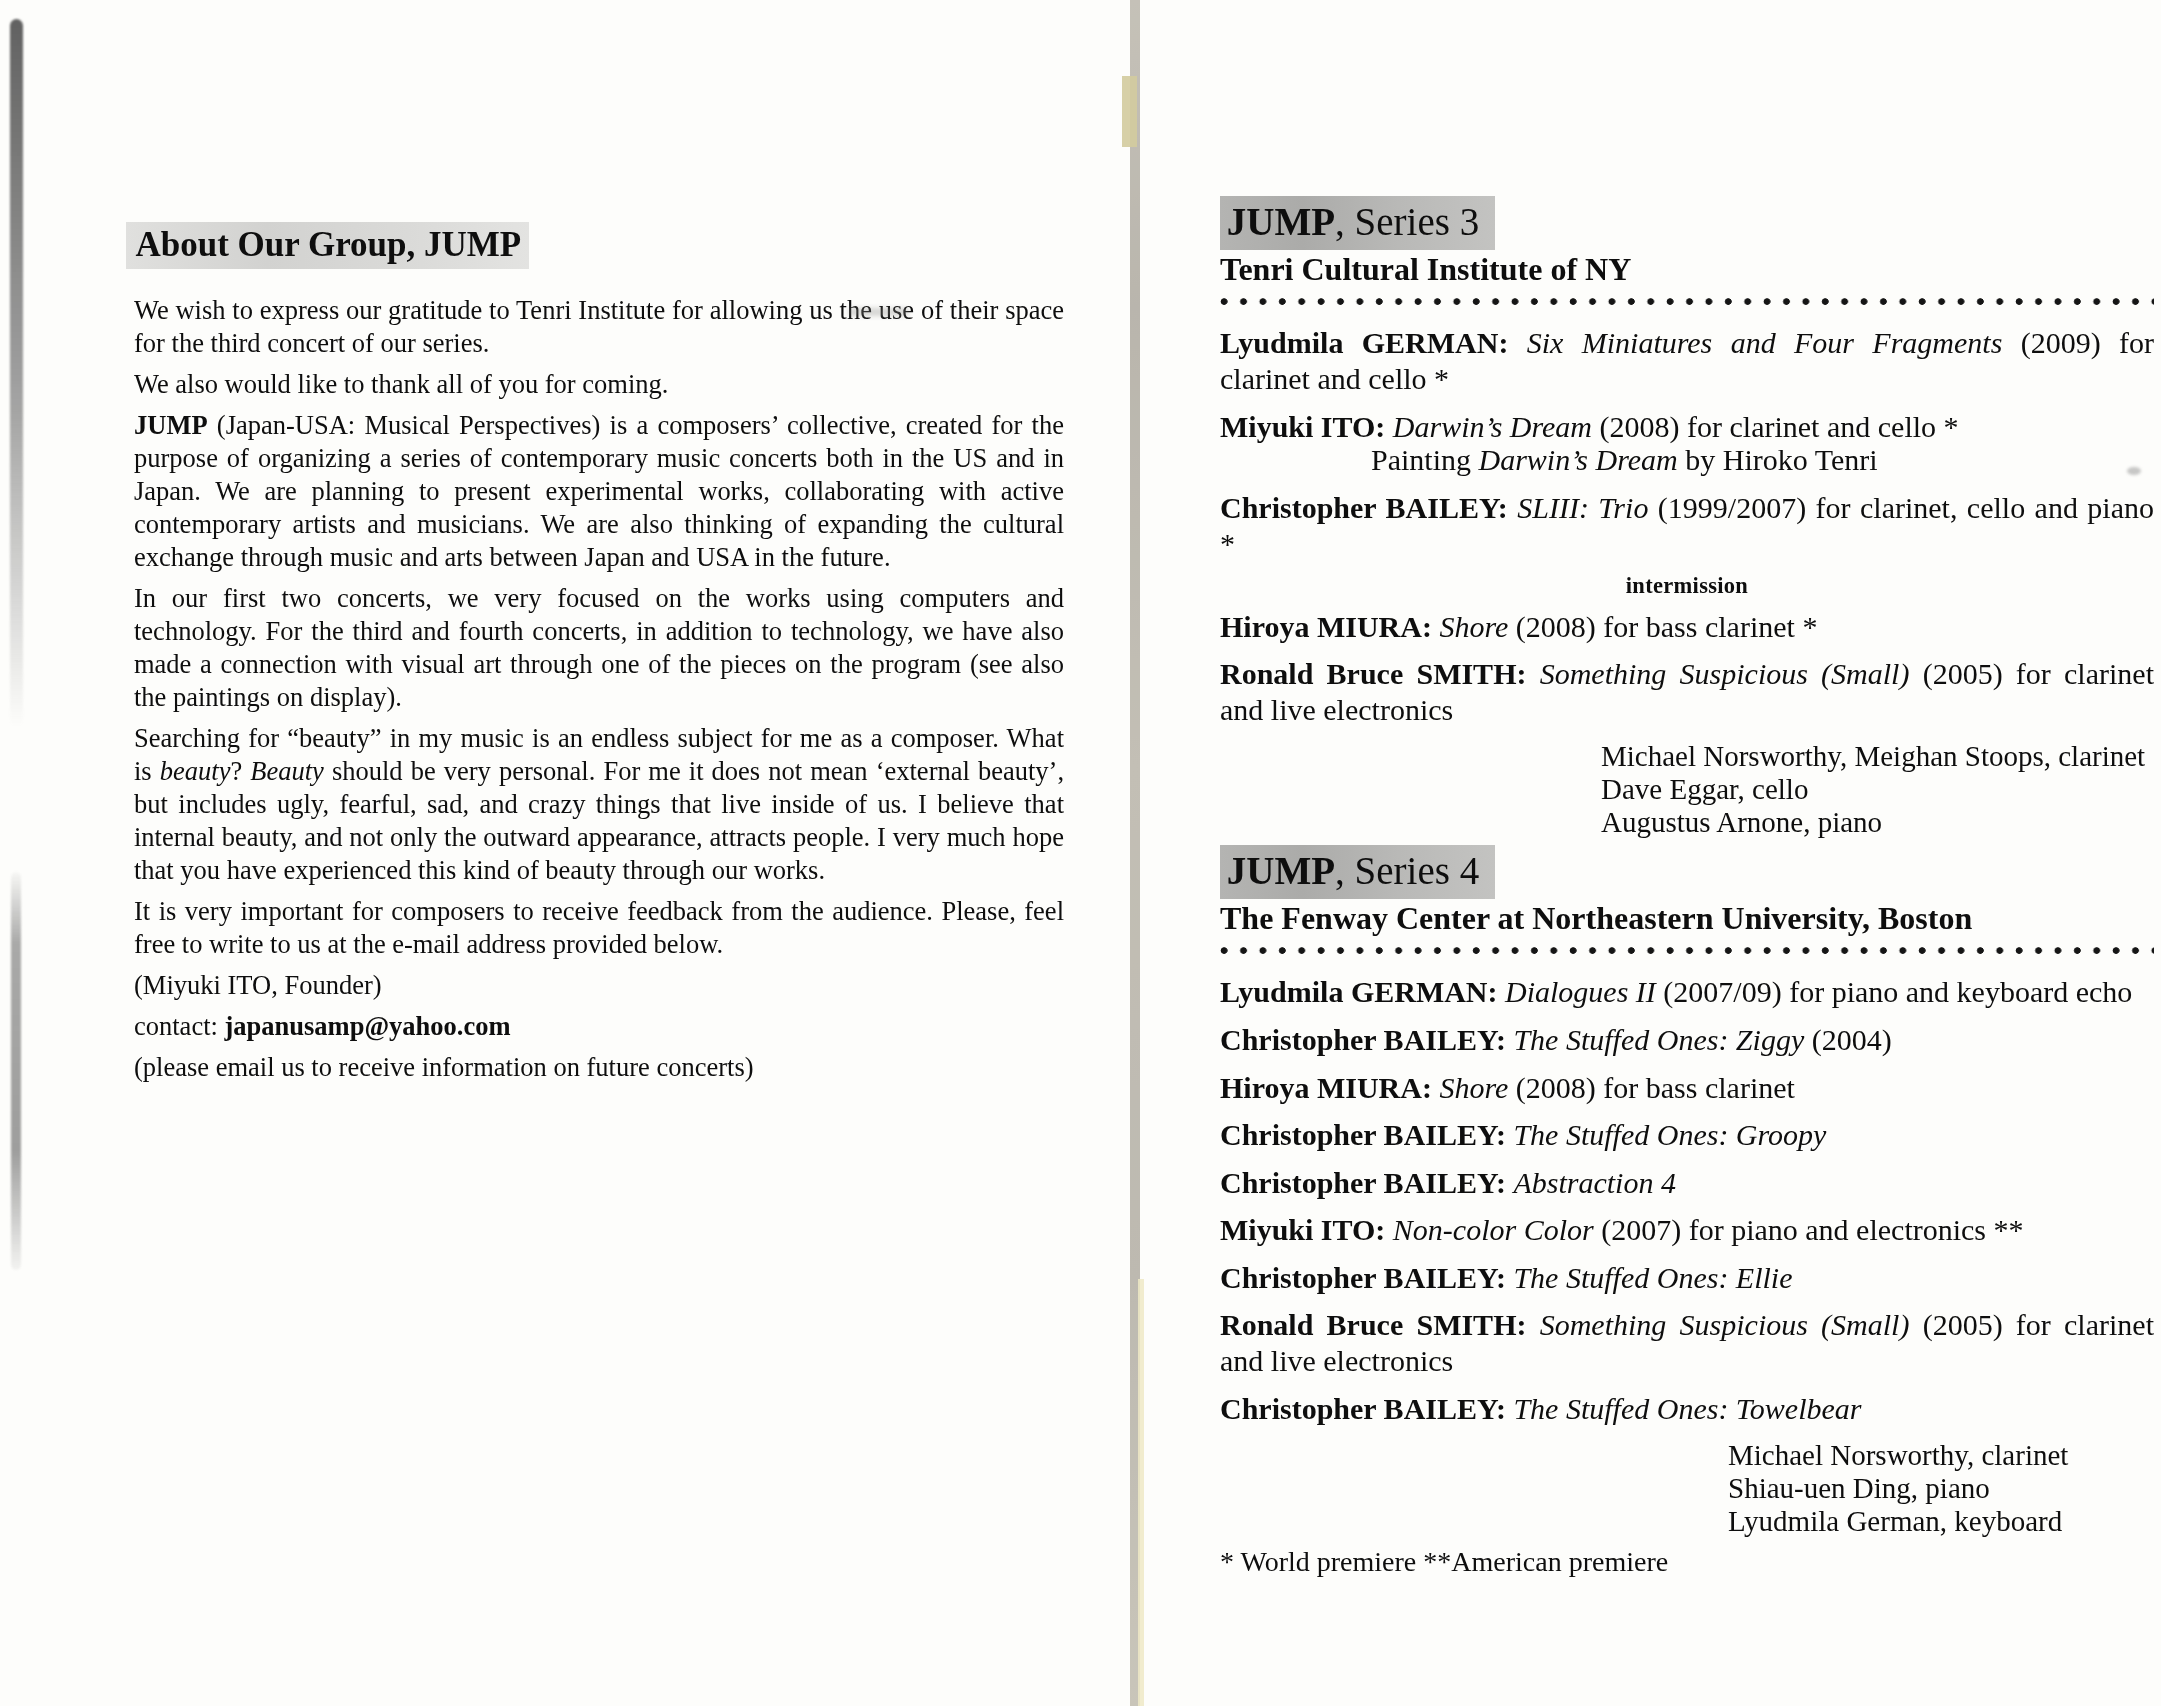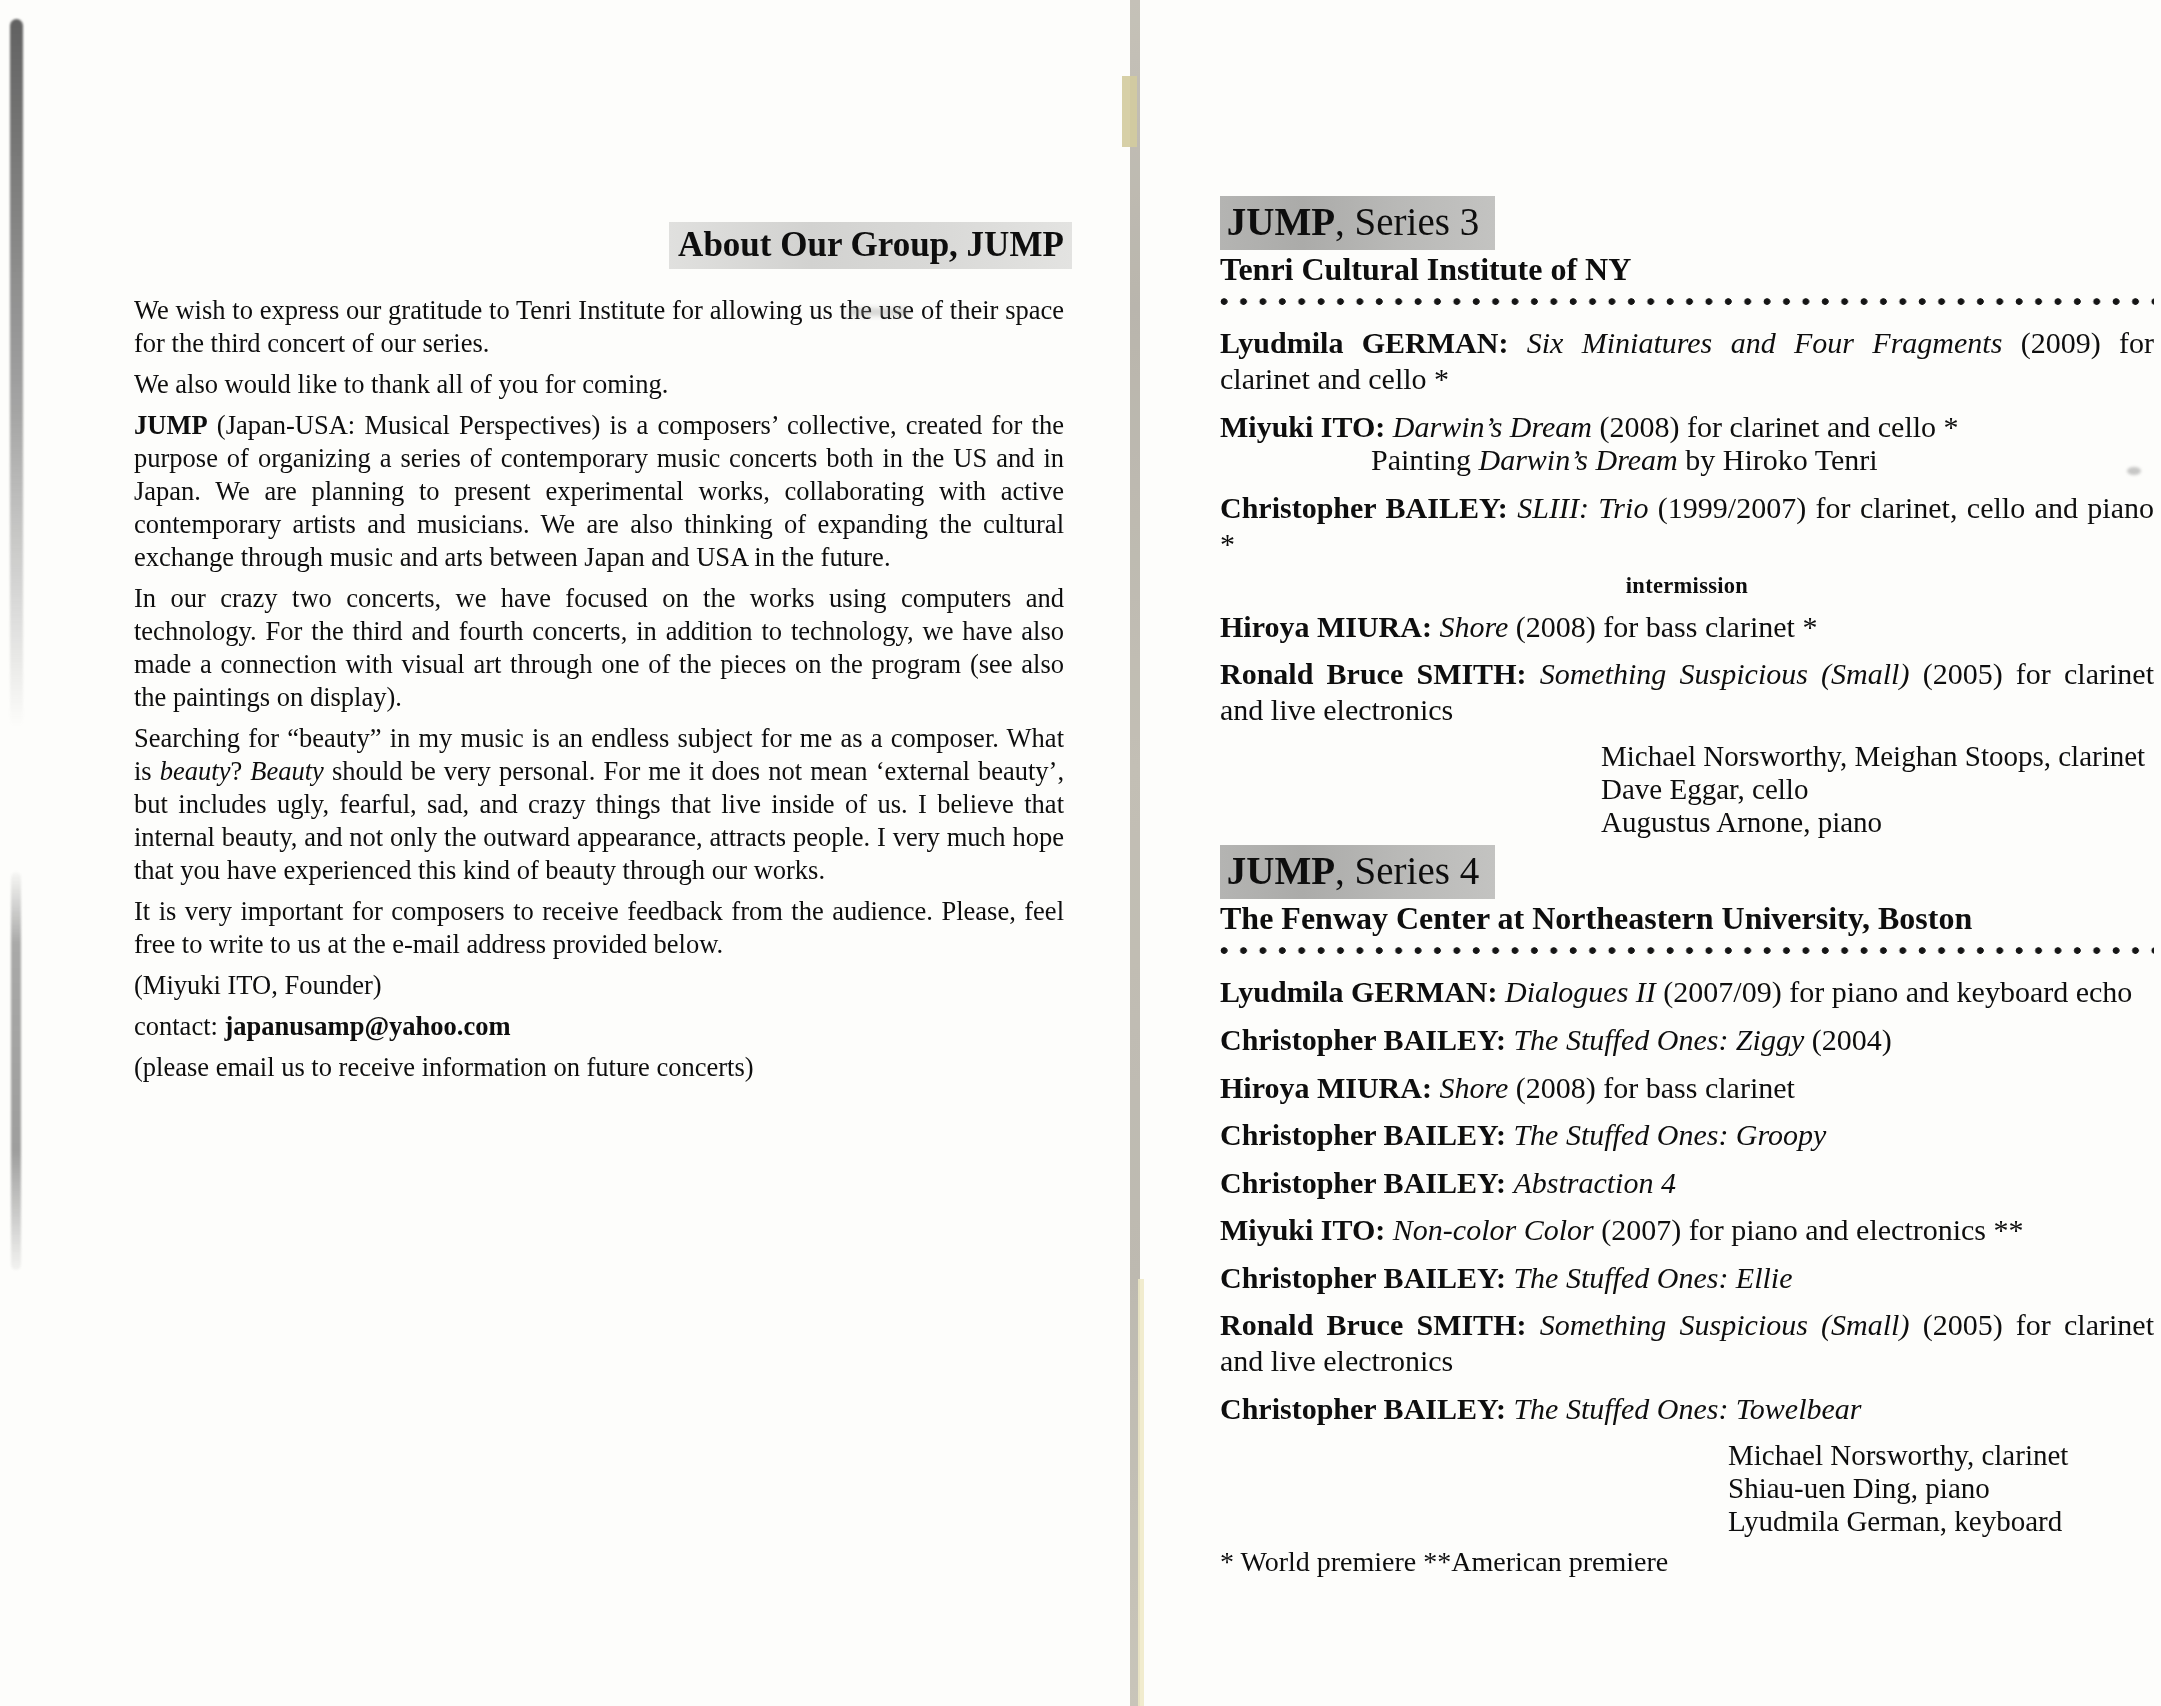--- a/index.html
+++ b/index.html
@@ -4,21 +4,21 @@
 <style>
   html,body{margin:0;padding:0;background:#e9e9e7;}
   .canvas{
     position:relative;width:2161px;height:1707px;overflow:hidden;
     background:#fdfdfb;
     font-family:"Liberation Serif","DejaVu Serif",serif;
     color:#0e0e0e;
   }
   
   .col-left{position:absolute;left:126px;top:225px;width:946px;}
-  .left-title{margin:0 0 29px 0;text-align:right;font-size:35px;font-weight:bold;line-height:1.15;}
+  .left-title{margin:0 0 29px 0;text-align:left;font-size:35px;font-weight:bold;line-height:1.15;}
   .hl-light{background:linear-gradient(90deg,#e0e0de,#d2d2d0 35%,#dadad8 70%,#e3e3e1);padding:2.7px 8.2px 5.4px 9.5px;}
   p.body{margin:8px;font-size:26.5px;line-height:33px;text-align:justify;}
   .mt{margin-top:31px;}
   .contact{margin-top:34px;}
   
   .col-right{position:absolute;left:1220px;top:201px;width:934px;}
   .series-head{margin:0;font-size:39px;line-height:1.1;font-weight:normal;}
   .series-head b{font-weight:bold;}
   .hl-dark{background:linear-gradient(90deg,#b4b4b2,#ababa9 30%,#b9b9b7 65%,#c3c3c1);padding:4.1px 16.3px 6.8px 6.8px;}
   .venue{margin:8.2px 0 0 0;font-size:32px;font-weight:bold;line-height:1.1;}
@@ -50,21 +50,21 @@
 <div class="canvas">
 
   <div class="col-left">
     <h1 class="left-title"><span class="hl-light">About Our Group, JUMP</span></h1>
 
     <p class="body">We wish to express our gratitude to Tenri Institute for allowing us the use of their space for the third concert of our series.</p>
     <p class="body">We also would like to thank all of you for coming.</p>
 
     <p class="body mt"><b>JUMP</b><span> (Japan-USA: Musical Perspectives) is a composers’ collective, created for the purpose of organizing a series of contemporary music concerts both in the US and in Japan.  We are planning to present experimental works, collaborating with active contemporary artists and musicians. We are also thinking of expanding the cultural exchange through music and arts between Japan and USA in the future.</span></p>
 
-    <p class="body mt">In our crazy two concerts, we have focused on the works using computers and technology. For the third and fourth concerts, in addition to technology, we have also made a connection with visual art through one of the pieces on the program (see also the paintings on display).</p>
+    <p class="body mt">In our first two concerts, we very focused on the works using computers and technology. For the third and fourth concerts, in addition to technology, we have also made a connection with visual art through one of the pieces on the program (see also the paintings on display).</p>
 
     <p class="body mt"><span>Searching for “beauty” in my music is an endless subject for me as a composer. What is </span><i>beauty</i><span>?   </span><i>Beauty</i><span> should be very personal.  For me it does not mean ‘external beauty’, but includes ugly, fearful, sad, and crazy things that live inside of us.  I believe that internal beauty, and not only the outward appearance, attracts people.  I very much hope that you have experienced this kind of beauty through our works.</span></p>
     <p class="body">It is very important for composers to receive feedback from the audience.  Please, feel free to write to us at the e-mail address provided below.</p>
     <p class="body">(Miyuki ITO, Founder)</p>
 
     <p class="body contact"><span>contact: </span><b>japanusamp@yahoo.com</b></p>
     <p class="body">(please email us to receive information on future concerts)</p>
   </div>
 
   <div class="col-right">

